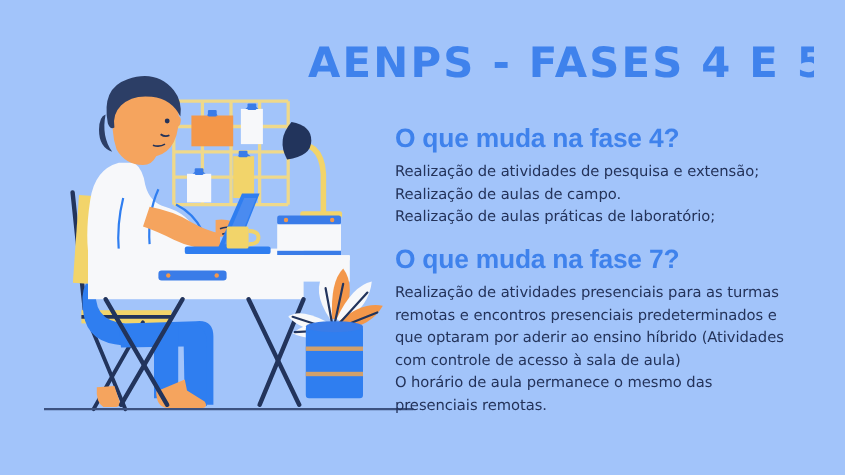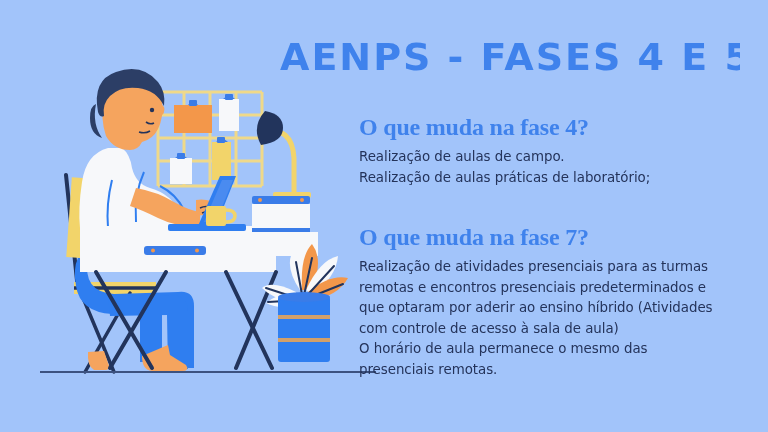--- a/index.html
+++ b/index.html
@@ -43,21 +43,21 @@
   }
   #section-4 { top: 112px; }
   #section-5 { top: 222px; }
   .section-heading {
     font-size: 24px;
     line-height: 30px;
     font-weight: bold;
     color: #3f82ec;
     margin: 0 0 5px 0;
     letter-spacing: -0.2px;
-    font-family: Liberation Serif, serif;
+    font-family: Liberation Sans, sans-serif;
   }
   .section-body {
     margin: 0;
     font-size: 13.4px;
     line-height: 20.5px;
     color: #24335a;
     letter-spacing: -0.05px;
     font-family: "DejaVu Sans", sans-serif;
   }
   .section-body .line { display: block; white-space: nowrap; }
@@ -235,20 +235,21 @@
 
       <line x1="40" y1="372" x2="376" y2="372" stroke="#3c5280" stroke-width="2"></line>
     </svg>
   </div>
 
   <div id="title">AENPS - FASES 4 E 5</div>
 
   <div class="section" id="section-4">
     <h2 class="section-heading">O que muda na fase 4?</h2>
     <p class="section-body">
+      <span class="line">Realização de atividades de pesquisa e extensão;</span>
       <span class="line">Realização de aulas de campo.</span>
       <span class="line">Realização de  aulas  práticas de laboratório;</span>
     </p>
   </div>
 
   <div class="section" id="section-5">
     <h2 class="section-heading">O que muda na fase 7?</h2>
     <p class="section-body">
       <span class="line">Realização de atividades presenciais para  as turmas</span>
       <span class="line">remotas e encontros presenciais predeterminados e</span>

